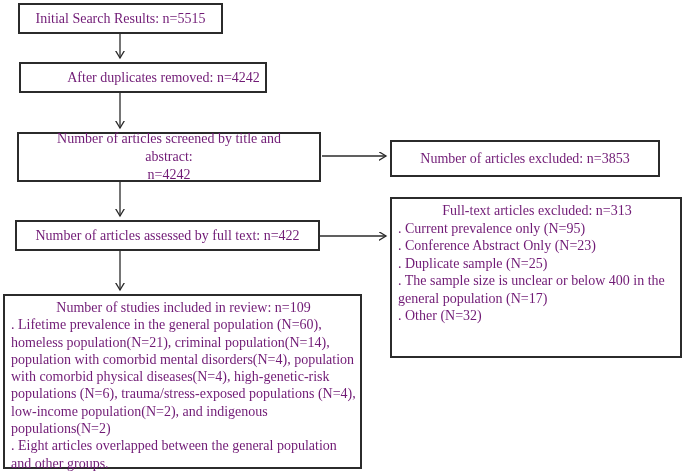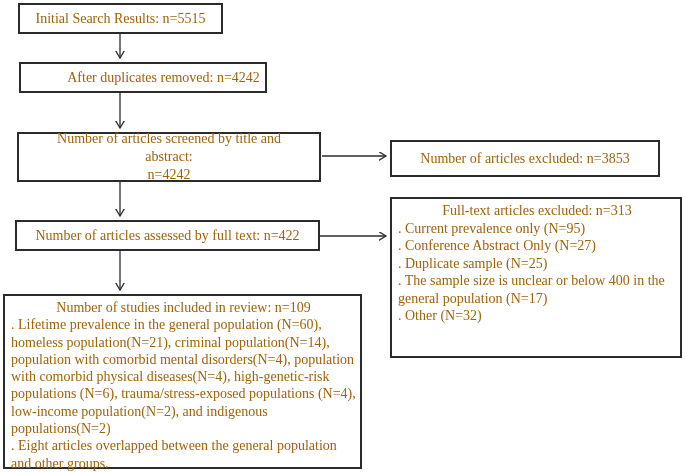--- a/index.html
+++ b/index.html
@@ -6,21 +6,21 @@
     margin: 0;
     padding: 0;
     background: #ffffff;
   }
   .canvas {
     position: relative;
     width: 685px;
     height: 472px;
     background: #ffffff;
     font-family: "Liberation Serif", "DejaVu Serif", serif;
-    color: #a16207;
+    color: #701a75;
     font-size: 14px;
     overflow: hidden;
   }
   .arrows {
     position: absolute;
     left: 0;
     top: 0;
     width: 685px;
     height: 472px;
     pointer-events: none;
@@ -101,21 +101,21 @@
     <span>Number of articles excluded: n=3853</span>
   </div>
 
   <div class="box center-one" style="left:15px; top:220px; width:305px; height:31px;">
     <span>Number of articles assessed by full text: n=422</span>
   </div>
 
   <div class="box detail" style="left:390px; top:197px; width:292px; height:161px;">
     <div class="detail-title">Full-text articles excluded: n=313</div>
     <div class="detail-item">. Current prevalence only (N=95)</div>
-    <div class="detail-item">. Conference Abstract Only (N=27)</div>
+    <div class="detail-item">. Conference Abstract Only (N=23)</div>
     <div class="detail-item">. Duplicate sample (N=25)</div>
     <div class="detail-item">. The sample size is unclear or below 400 in the general population (N=17)</div>
     <div class="detail-item">. Other (N=32)</div>
   </div>
 
   <div class="box detail box-included" style="left:3px; top:294px; width:359px; height:175px;">
     <div class="detail-title">Number of studies included in review: n=109</div>
     <div class="detail-item">. Lifetime prevalence in the general population (N=60), homeless population(N=21), criminal population(N=14), population with comorbid mental disorders(N=4), population with comorbid physical diseases(N=4), high-genetic-risk populations (N=6), trauma/stress-exposed populations (N=4), low-income population(N=2), and indigenous populations(N=2)</div>
     <div class="detail-item">. Eight articles overlapped between the general population and other groups.</div>
   </div>

